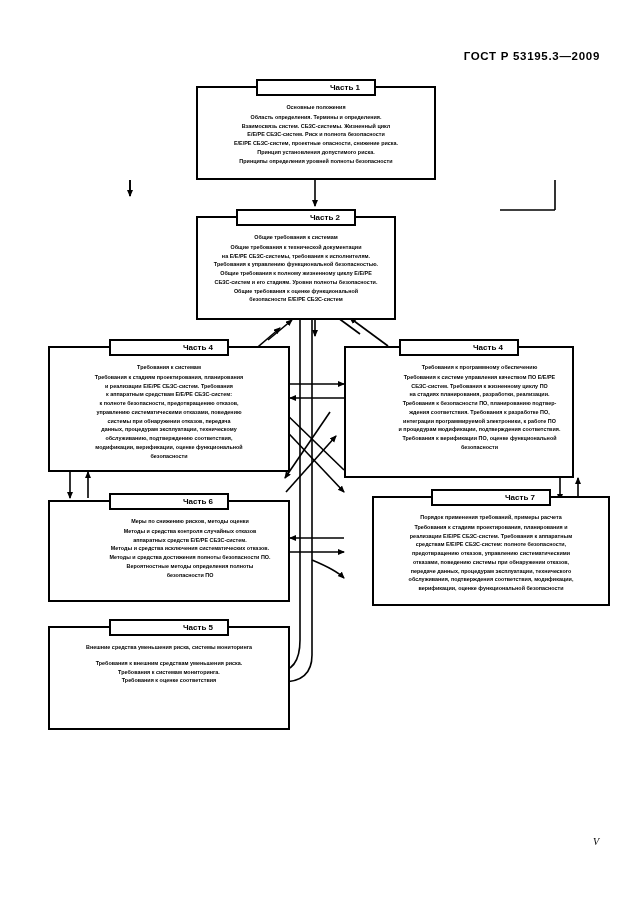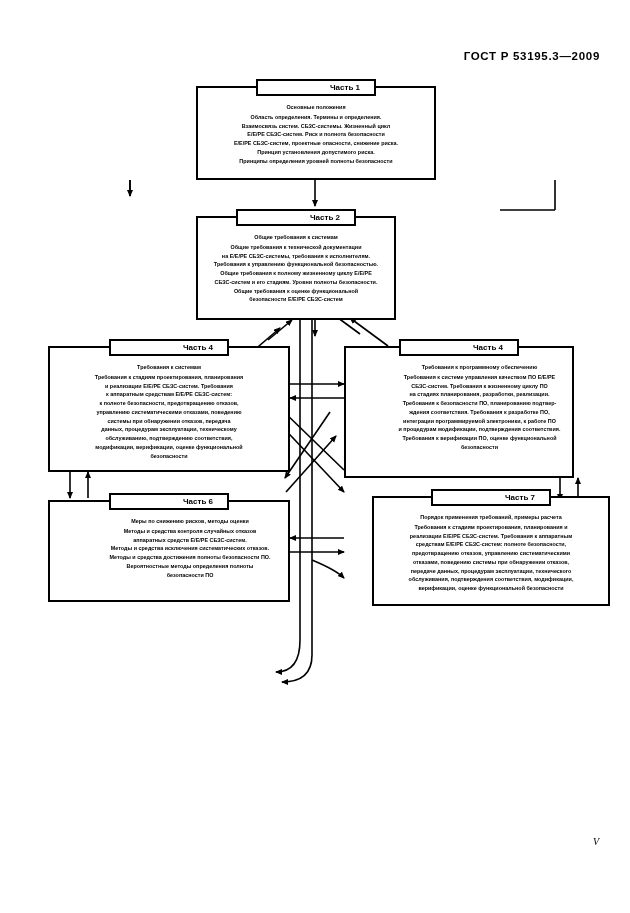--- a/index.html
+++ b/index.html
@@ -257,18 +257,27 @@
         <p>реализации Е/Е/РЕ СБЗС-систем. Требования к аппаратным</p>
         <p>средствам Е/Е/РЕ СБЗС-систем: полноте безопасности,</p>
         <p>предотвращению отказов, управлению систематическими</p>
         <p>отказами, поведению системы при обнаружении отказов,</p>
         <p>передаче данных, процедурам эксплуатации, технического</p>
         <p>обслуживания, подтверждения соответствия, модификации,</p>
         <p>верификации, оценке функциональной безопасности</p>
       </div>
     </div>
 
+    <div class="node" style="left:48px; top:626px; width:242px; height:104px;">
+      <div class="node-label">Часть 5</div>
+      <div class="node-body">
+        <span class="headline-gap">Внешние средства уменьшения риска, системы мониторинга</span>
+        <p>Требования к внешним средствам уменьшения риска.</p>
+        <p>Требования к системам мониторинга.</p>
+        <p>Требования к оценке соответствия</p>
+      </div>
+    </div>
 
   </div>
 
   <div class="page-number">V</div>
 
 </div>
 
 </body></html>

